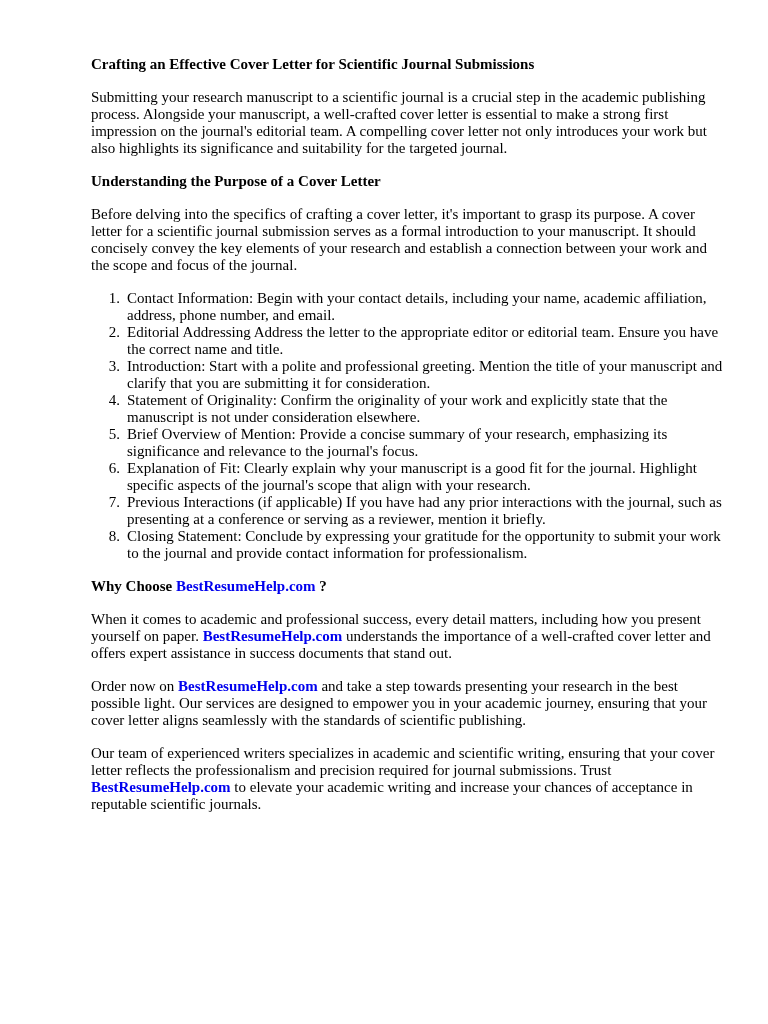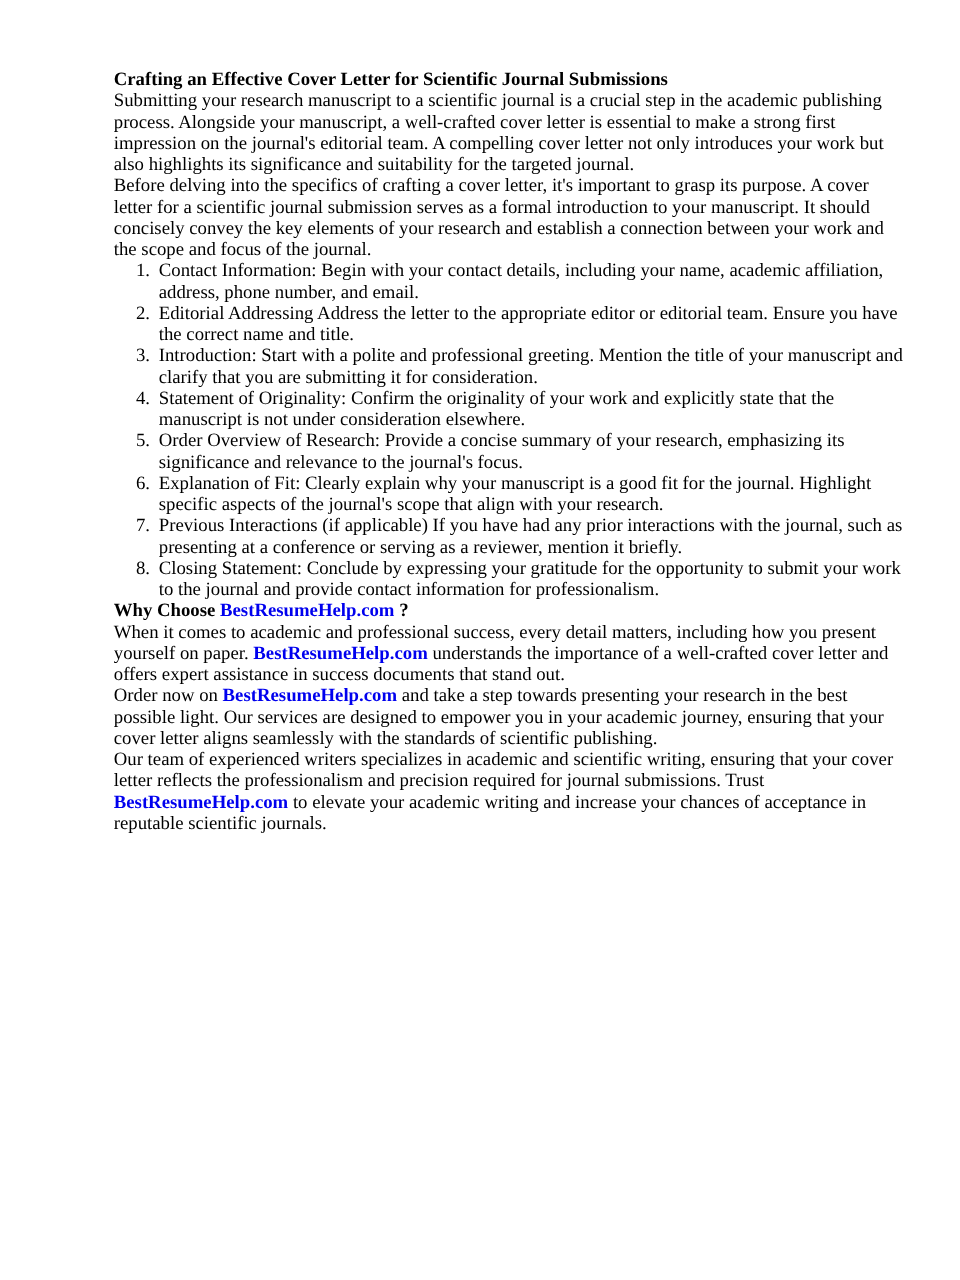--- a/index.html
+++ b/index.html
@@ -14,21 +14,21 @@
     font-size: 15px;
     line-height: 17px;
   }
   .page {
     width: 768px;
     min-height: 1024px;
     padding: 56px 41px 60px 91px;
     border-radius: 18px;
   }
   .block { margin: 0; }
-  .block + .block { }
+  .block + .block { margin-top: 16px; }
   .doc-heading {
     font-weight: bold;
     font-size: 15px;
     line-height: 17px;
     margin: 0;
   }
   .para { margin: 0; }
   .olist { }
   .oitem { display: flex; }
   .onum {
@@ -49,20 +49,21 @@
 </style>
 </head>
 <body>
 
 <div class="page">
 
   <h1 class="doc-heading block">Crafting an Effective Cover Letter for Scientific Journal Submissions</h1>
 
   <p class="para block">Submitting your research manuscript to a scientific journal is a crucial step in the academic publishing process. Alongside your manuscript, a well-crafted cover letter is essential to make a strong first impression on the journal's editorial team. A compelling cover letter not only introduces your work but also highlights its significance and suitability for the targeted journal.</p>
 
+  <h2 class="doc-heading block">Understanding the Purpose of a Cover Letter</h2>
 
   <p class="para block">Before delving into the specifics of crafting a cover letter, it's important to grasp its purpose. A cover letter for a scientific journal submission serves as a formal introduction to your manuscript. It should concisely convey the key elements of your research and establish a connection between your work and the scope and focus of the journal.</p>
 
 
   <div class="olist block">
     <div class="oitem">
       <span class="onum">1.</span>
       <span class="obody"><span class="term">Contact Information</span><span>: Begin with your contact details, including your name, academic affiliation, address, phone number, and email.</span></span>
     </div>
     <div class="oitem">
@@ -72,21 +73,21 @@
     <div class="oitem">
       <span class="onum">3.</span>
       <span class="obody"><span class="term">Introduction</span><span>: Start with a polite and professional greeting. Mention the title of your manuscript and clarify that you are submitting it for consideration.</span></span>
     </div>
     <div class="oitem">
       <span class="onum">4.</span>
       <span class="obody"><span class="term">Statement of Originality</span><span>: Confirm the originality of your work and explicitly state that the manuscript is not under consideration elsewhere.</span></span>
     </div>
     <div class="oitem">
       <span class="onum">5.</span>
-      <span class="obody"><span class="term">Order Overview of Research</span><span>: Provide a concise summary of your research, emphasizing its significance and relevance to the journal's focus.</span></span>
+      <span class="obody"><span class="term">Brief Overview of Mention</span><span>: Provide a concise summary of your research, emphasizing its significance and relevance to the journal's focus.</span></span>
     </div>
     <div class="oitem">
       <span class="onum">6.</span>
       <span class="obody"><span class="term">Explanation of Fit</span><span>: Clearly explain why your manuscript is a good fit for the journal. Highlight specific aspects of the journal's scope that align with your research.</span></span>
     </div>
     <div class="oitem">
       <span class="onum">7.</span>
       <span class="obody"><span class="term">Previous Interactions (if applicable)</span><span> If you have had any prior interactions with the journal, such as presenting at a conference or serving as a reviewer, mention it briefly.</span></span>
     </div>
     <div class="oitem">

